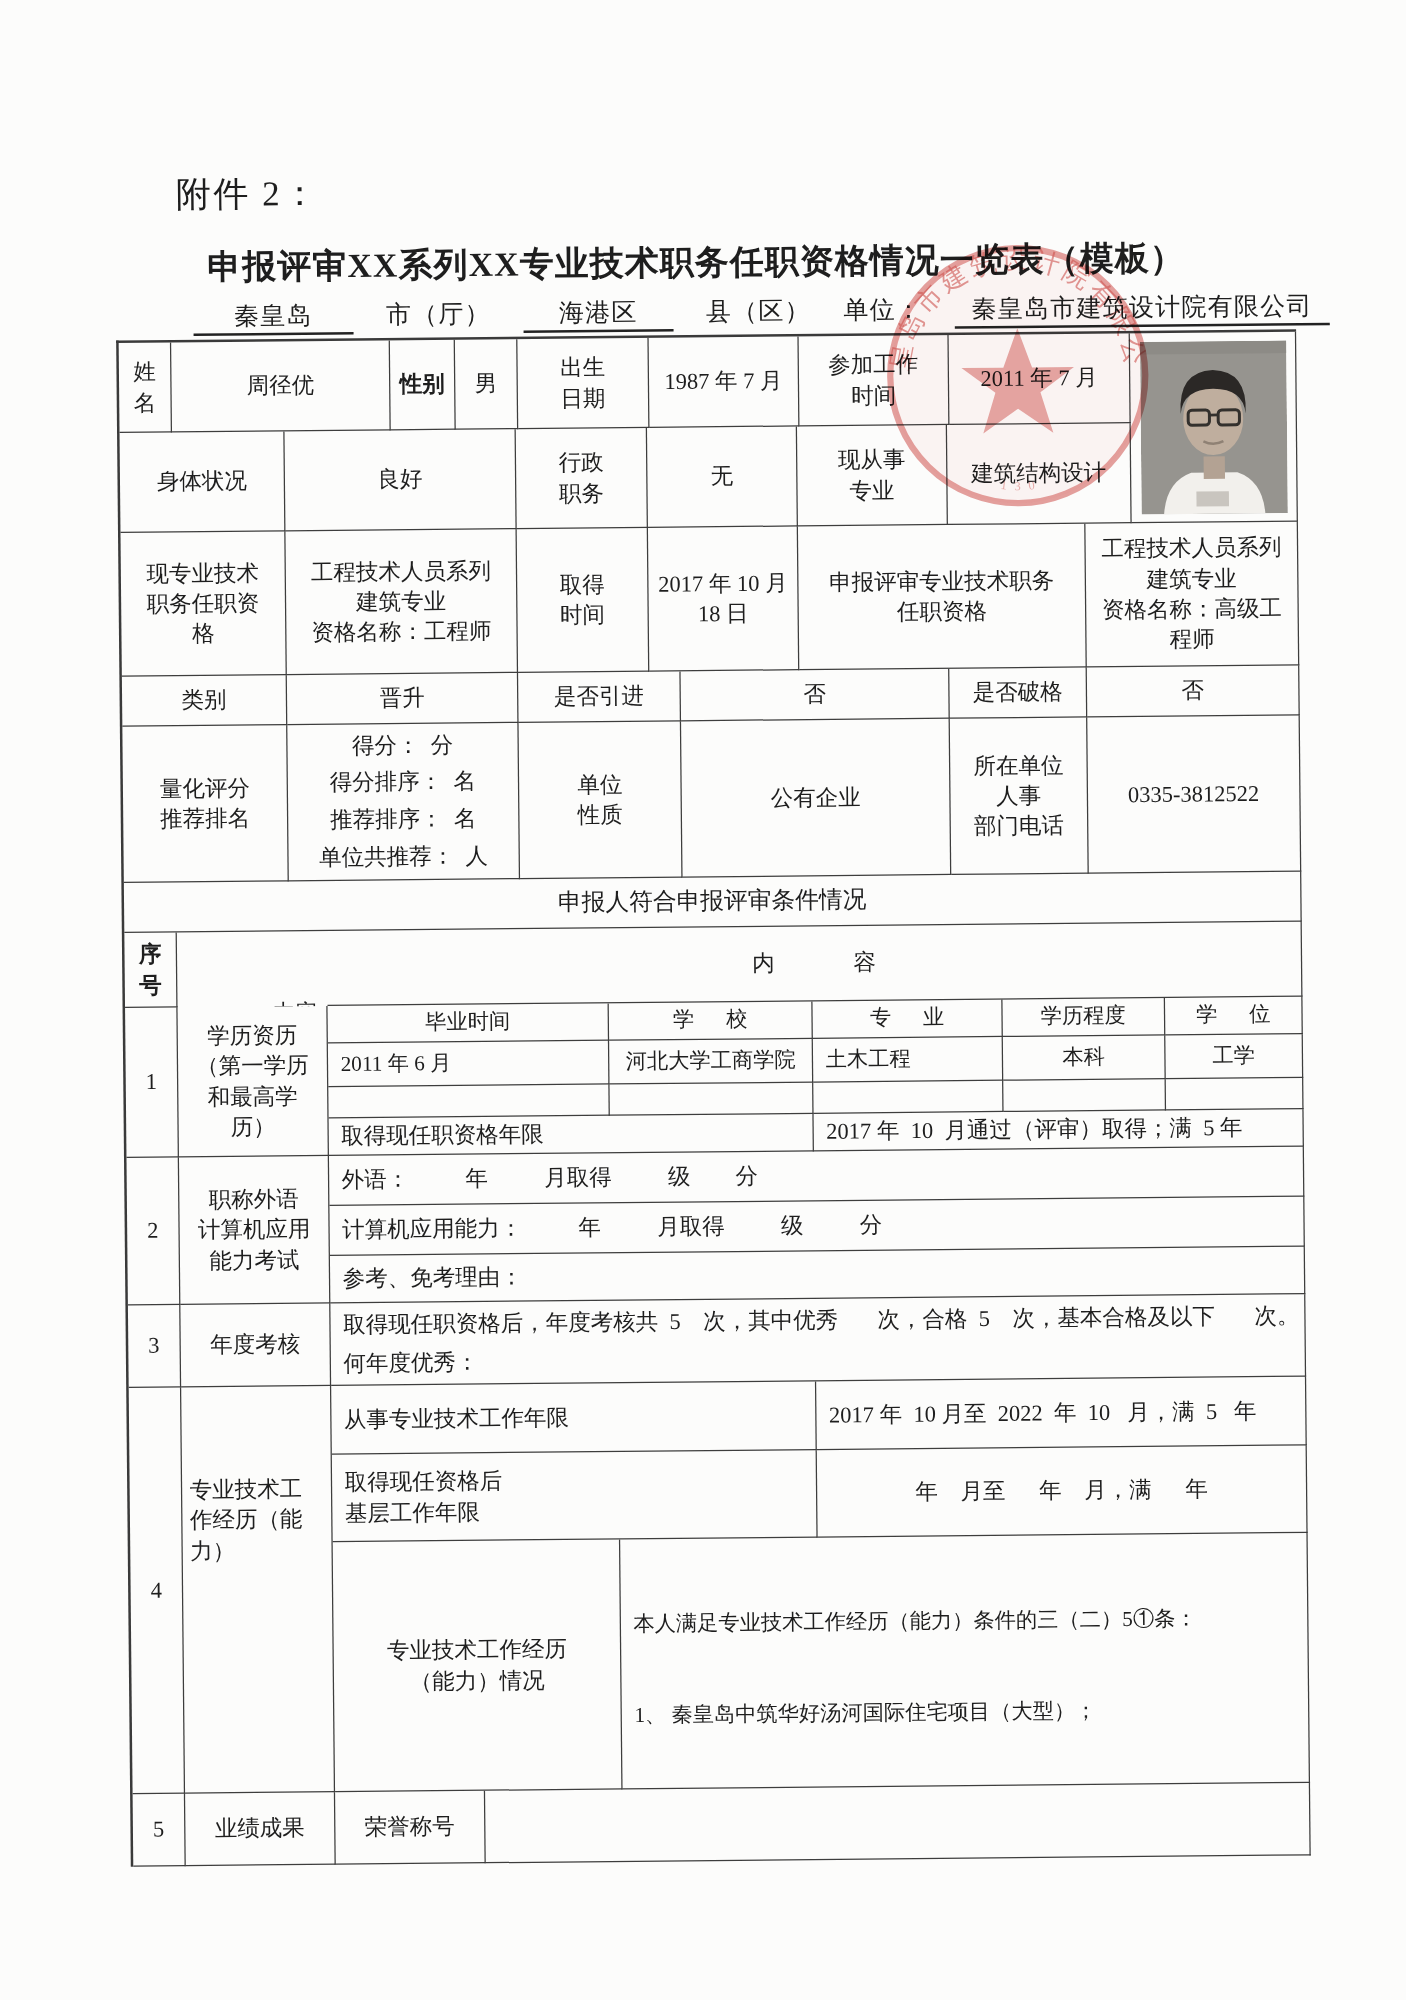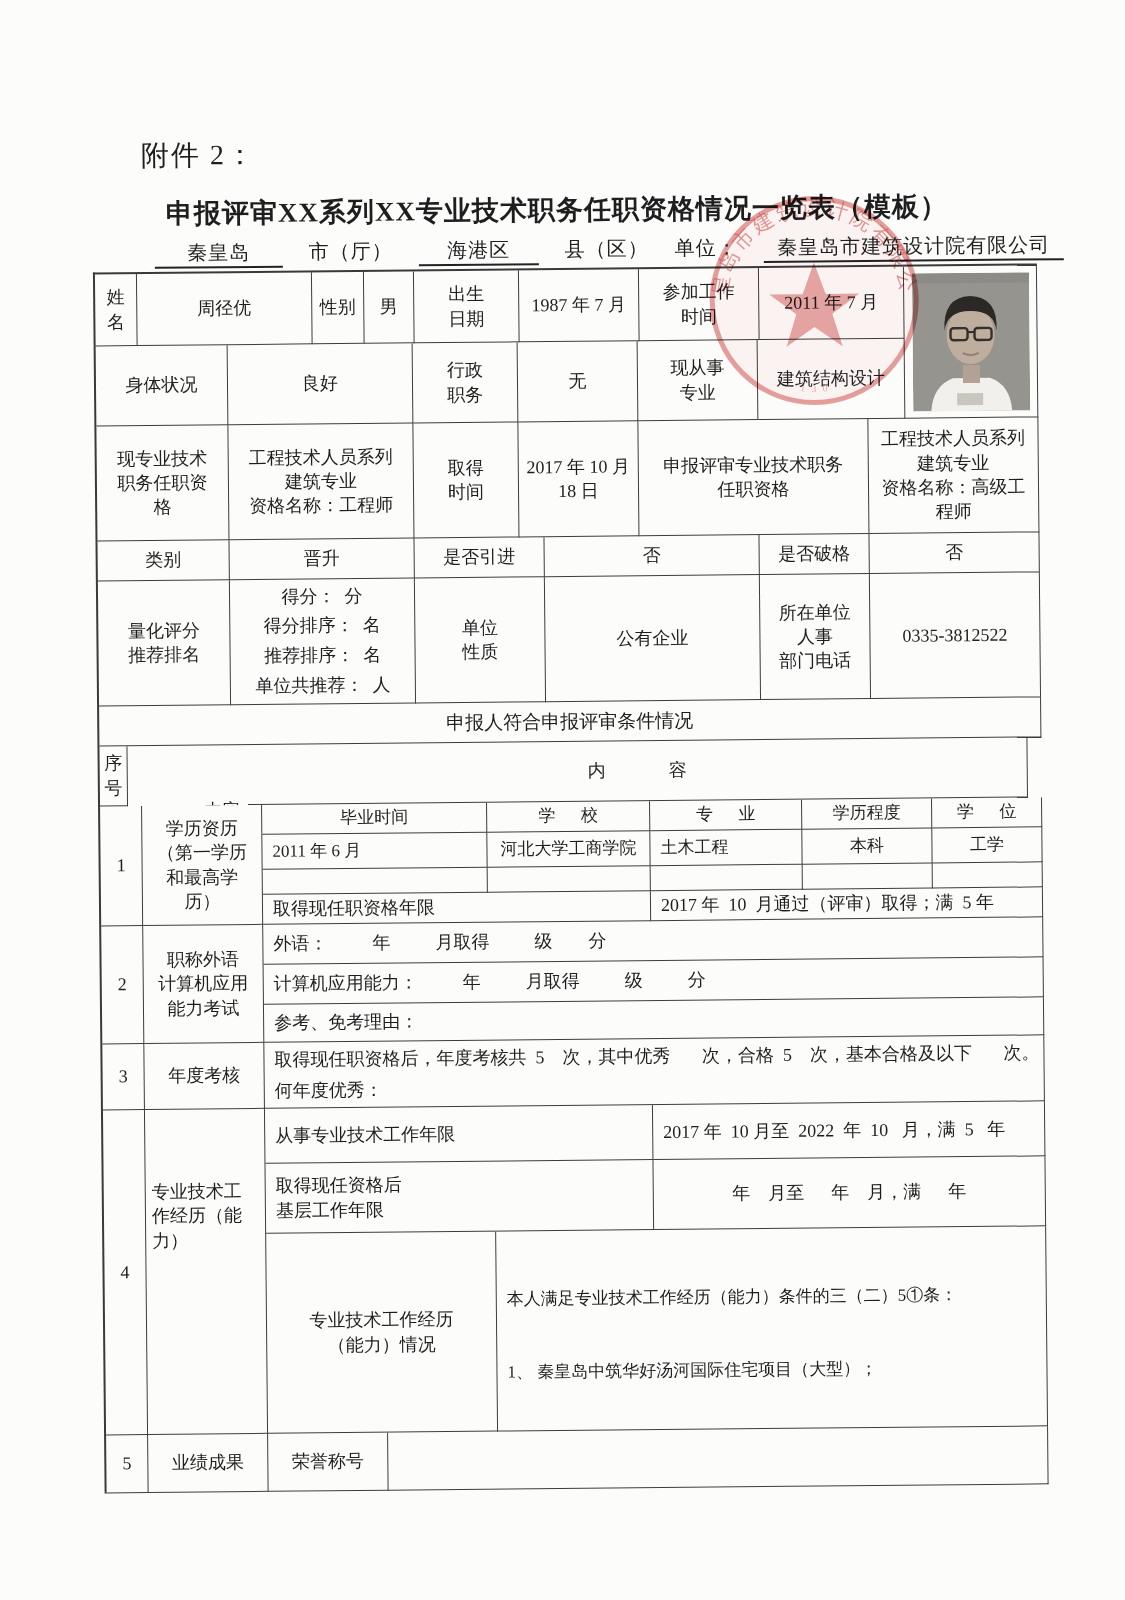--- a/index.html
+++ b/index.html
@@ -51,21 +51,21 @@
 
   <div class="subtitle"><span class="u u1">秦皇岛</span><span class="gap"></span><span>市（厅）</span><span class="gap"></span><span class="u u2">海港区</span><span class="gap"></span><span>县（区）</span><span class="gap"></span><span>单位：</span><span class="gap"></span><span class="u u3">秦皇岛市建筑设计院有限公司</span></div>
 
   <div class="tbl">
 
     <div class="row">
       <div class="stack" style="width:809px;">
         <div class="row" style="height:72px;">
           <div class="cell" style="width:42px;">姓名</div>
           <div class="cell" style="width:175px;">周径优</div>
-          <div class="cell" style="width:52px;">性别</div>
+          <div class="cell" style="width:52px;font-weight:bold;">性别</div>
           <div class="cell" style="width:50px;">男</div>
           <div class="cell" style="width:105px;">出生
 日期</div>
           <div class="cell" style="width:120px;">1987 年 7 月</div>
           <div class="cell" style="width:120px;">参加工作
 时间</div>
           <div class="cell" style="width:145px;">2011 年 7 月</div>
         </div>
         <div class="row" style="height:80px;">
           <div class="cell" style="width:132px;">身体状况</div>
@@ -136,21 +136,21 @@
 人事
 部门电话</div>
       <div class="cell" style="width:170px;">0335-3812522</div>
     </div>
 
     <div class="row" style="height:40px;">
       <div class="cell" style="width:942px;font-size:19px;">申报人符合申报评审条件情况</div>
     </div>
 
     <div class="row" style="height:60px;">
-      <div class="cell" style="width:28px;">序号</div>
+      <div class="cell" style="width:42px;font-weight:bold;">序号</div>
       <div class="cell stack" style="width:120px;padding:4px 8px;">
         <div style="text-align:right;">内容</div>
         
       </div>
       <div class="cell" style="width:780px;">内              容</div>
     </div>
 
     <div class="row">
       <div class="cell" style="width:42px;height:120px;">1</div>
       <div class="cell" style="width:120px;height:120px;">学历资历

